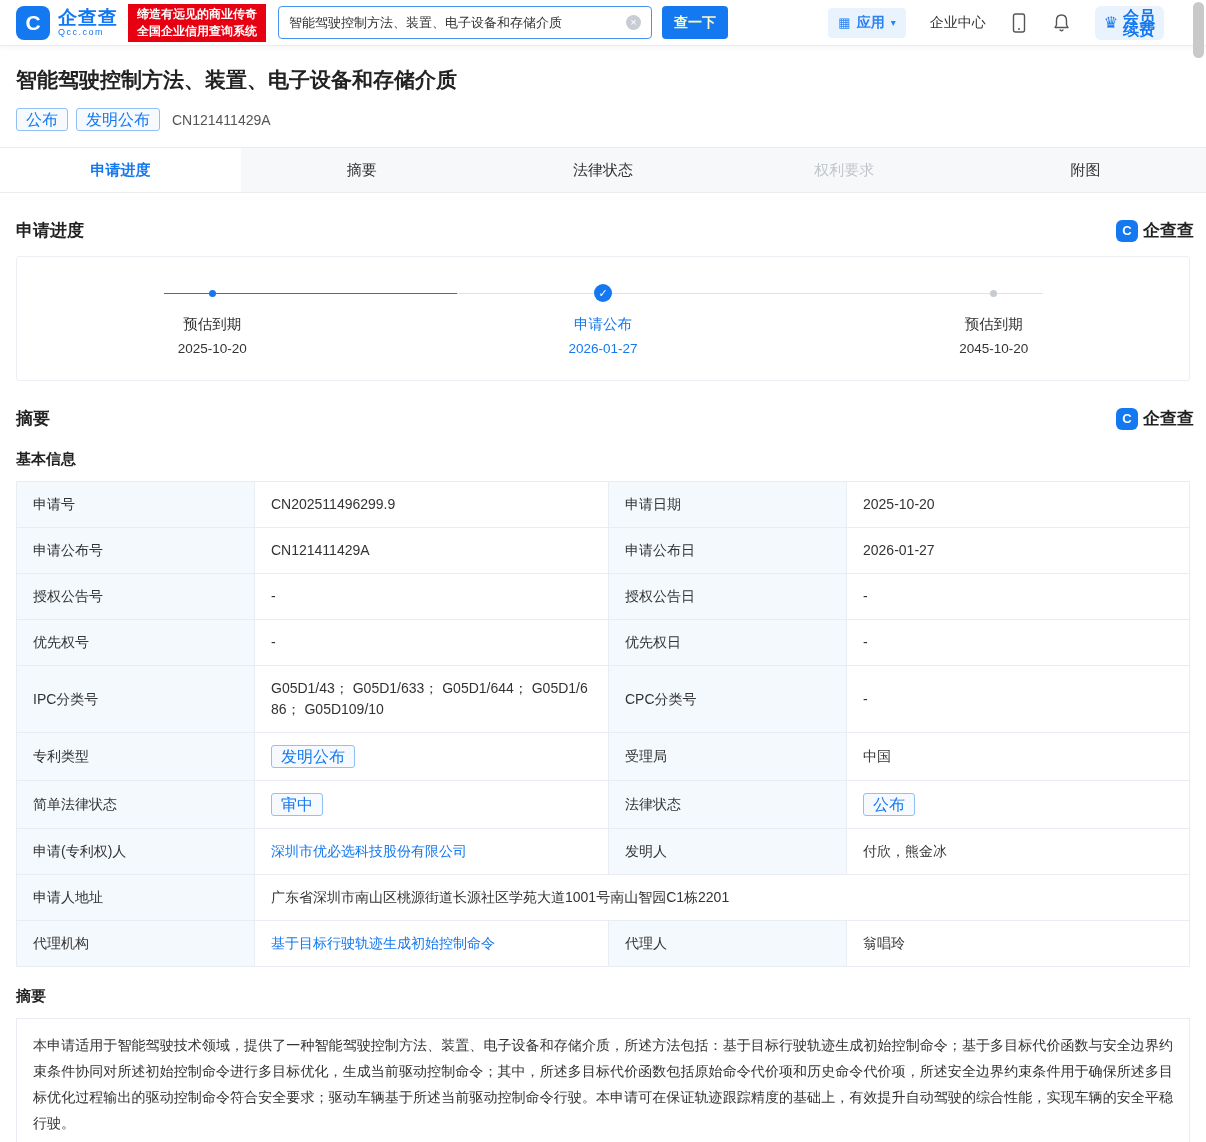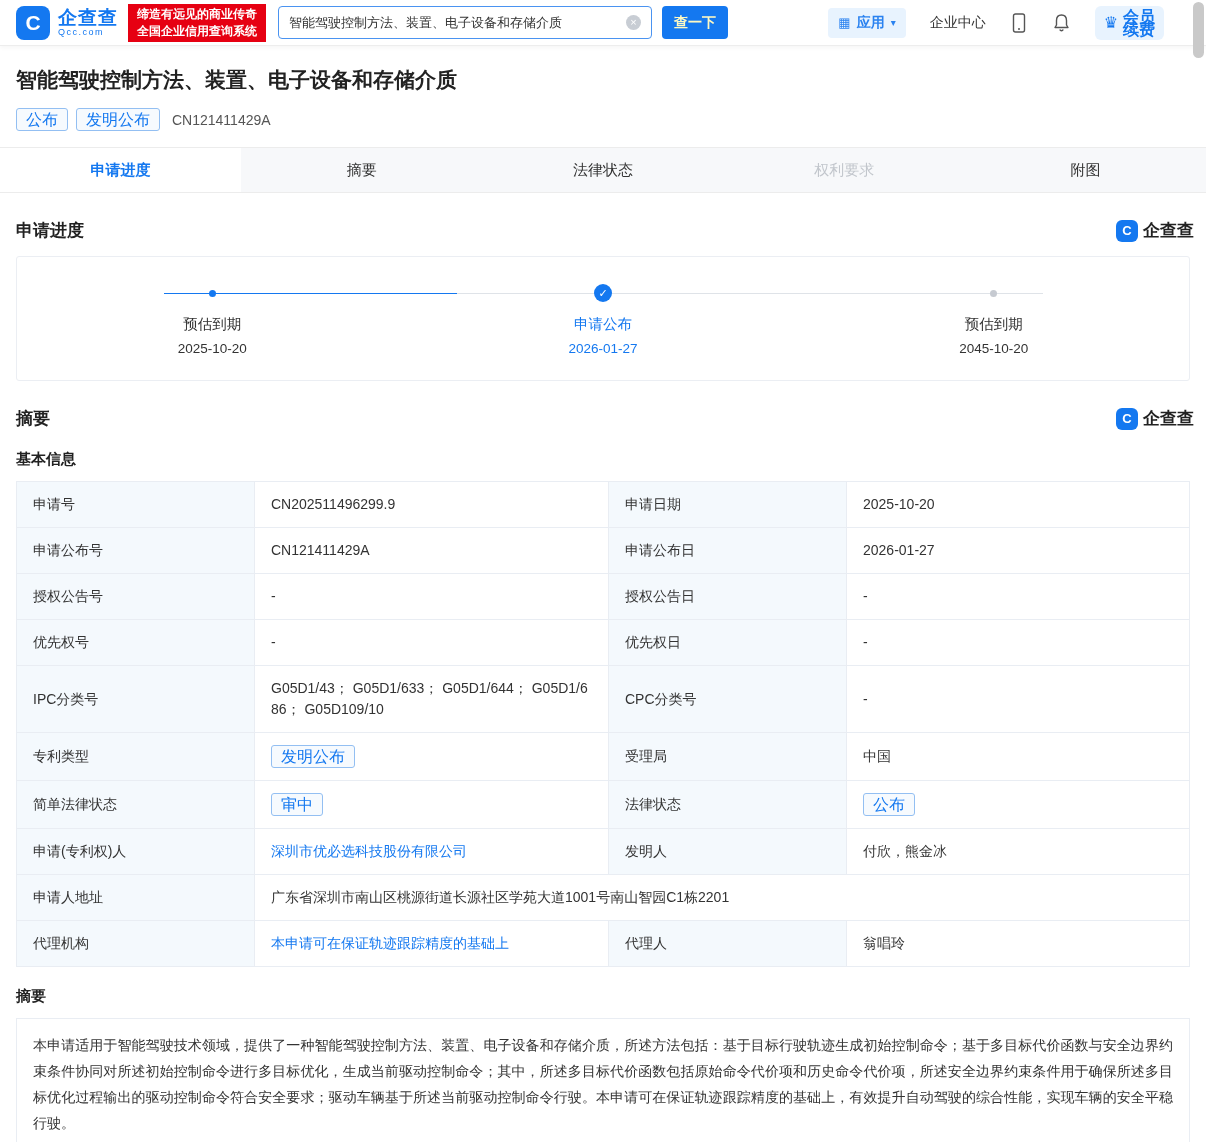--- a/index.html
+++ b/index.html
@@ -265,21 +265,21 @@
       <td><a>深圳市优必选科技股份有限公司</a></td>
       <td class="lbl">发明人</td>
       <td>付欣，熊金冰</td>
     </tr>
     <tr>
       <td class="lbl">申请人地址</td>
       <td colspan="3">广东省深圳市南山区桃源街道长源社区学苑大道1001号南山智园C1栋2201</td>
     </tr>
     <tr>
       <td class="lbl">代理机构</td>
-      <td><a>本申请可在保证轨迹跟踪精度的基础上</a></td>
+      <td><a>基于目标行驶轨迹生成初始控制命令</a></td>
       <td class="lbl">代理人</td>
       <td>翁唱玲</td>
     </tr>
   </tbody>
     </table>
 
   <h3 class="sub-title">摘要</h3>
   <div class="abstract-box">
     <p>本申请适用于智能驾驶技术领域，提供了一种智能驾驶控制方法、装置、电子设备和存储介质，所述方法包括：基于目标行驶轨迹生成初始控制命令；基于多目标代价函数与安全边界约束条件协同对所述初始控制命令进行多目标优化，生成当前驱动控制命令；其中，所述多目标代价函数包括原始命令代价项和历史命令代价项，所述安全边界约束条件用于确保所述多目标优化过程输出的驱动控制命令符合安全要求；驱动车辆基于所述当前驱动控制命令行驶。本申请可在保证轨迹跟踪精度的基础上，有效提升自动驾驶的综合性能，实现车辆的安全平稳行驶。</p>
   </div>

